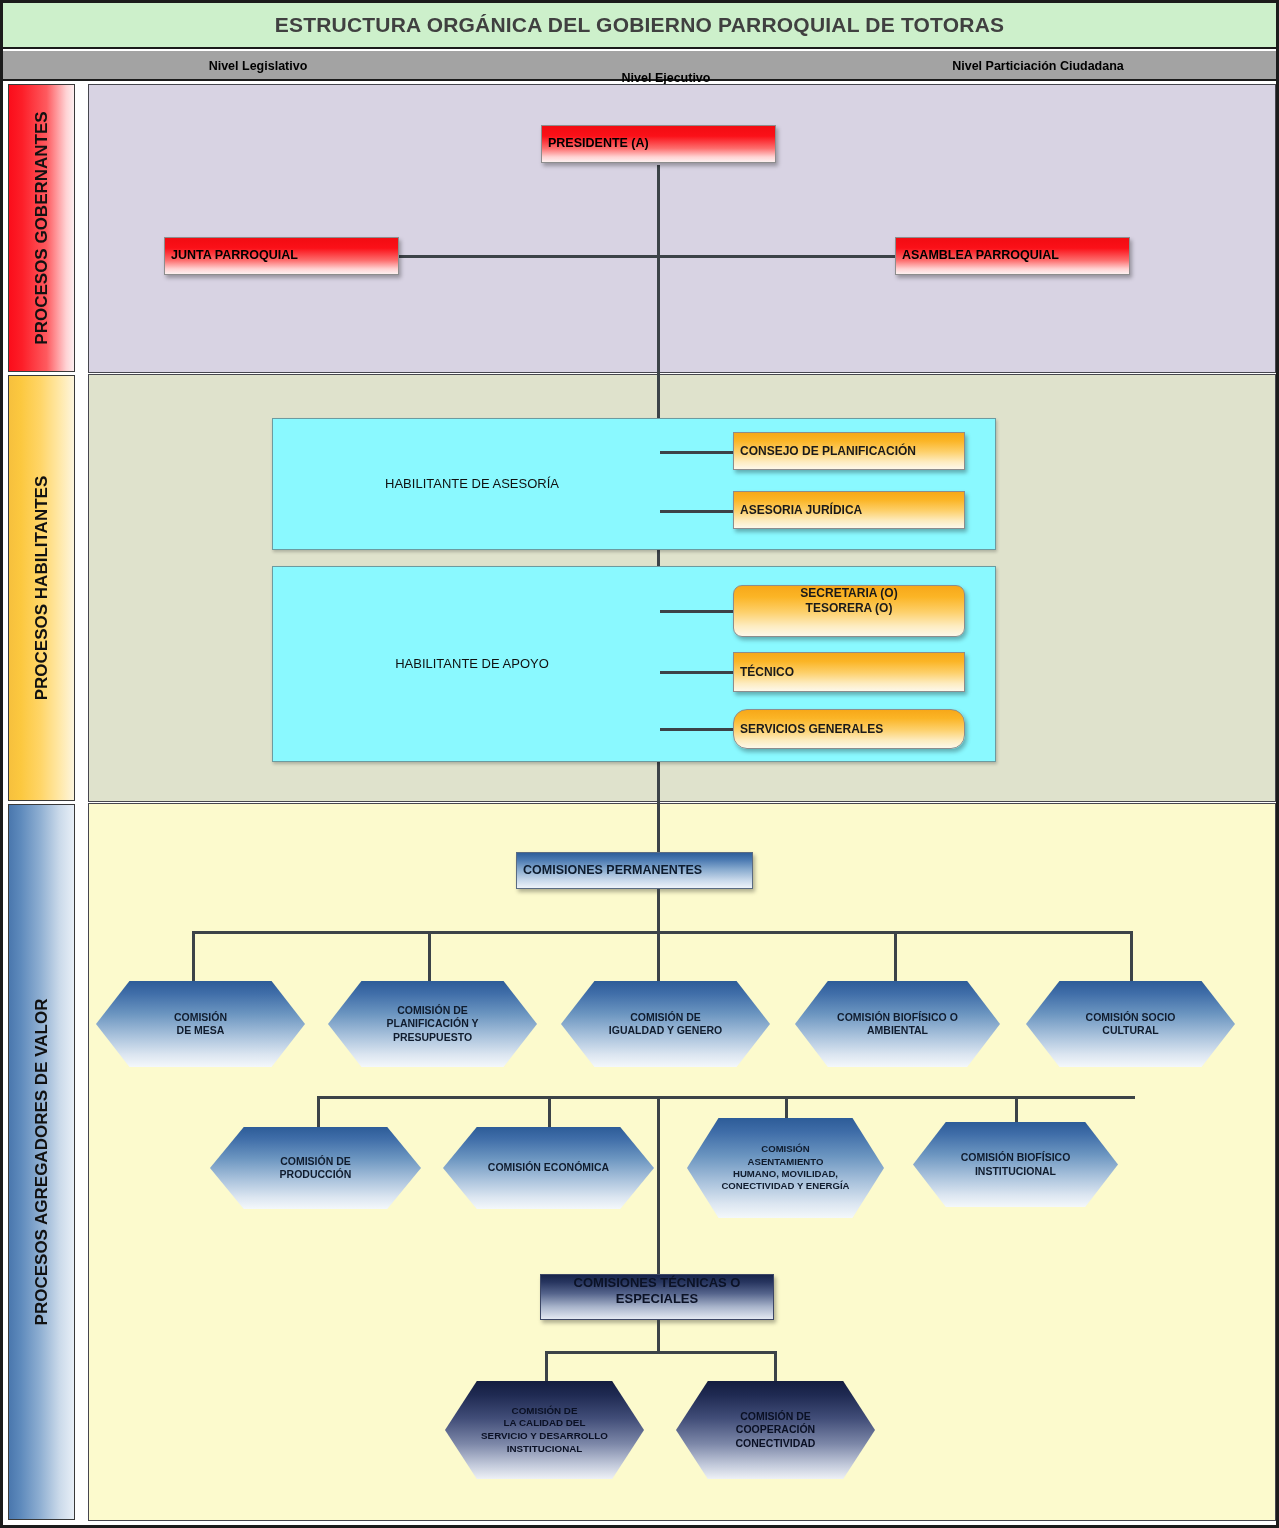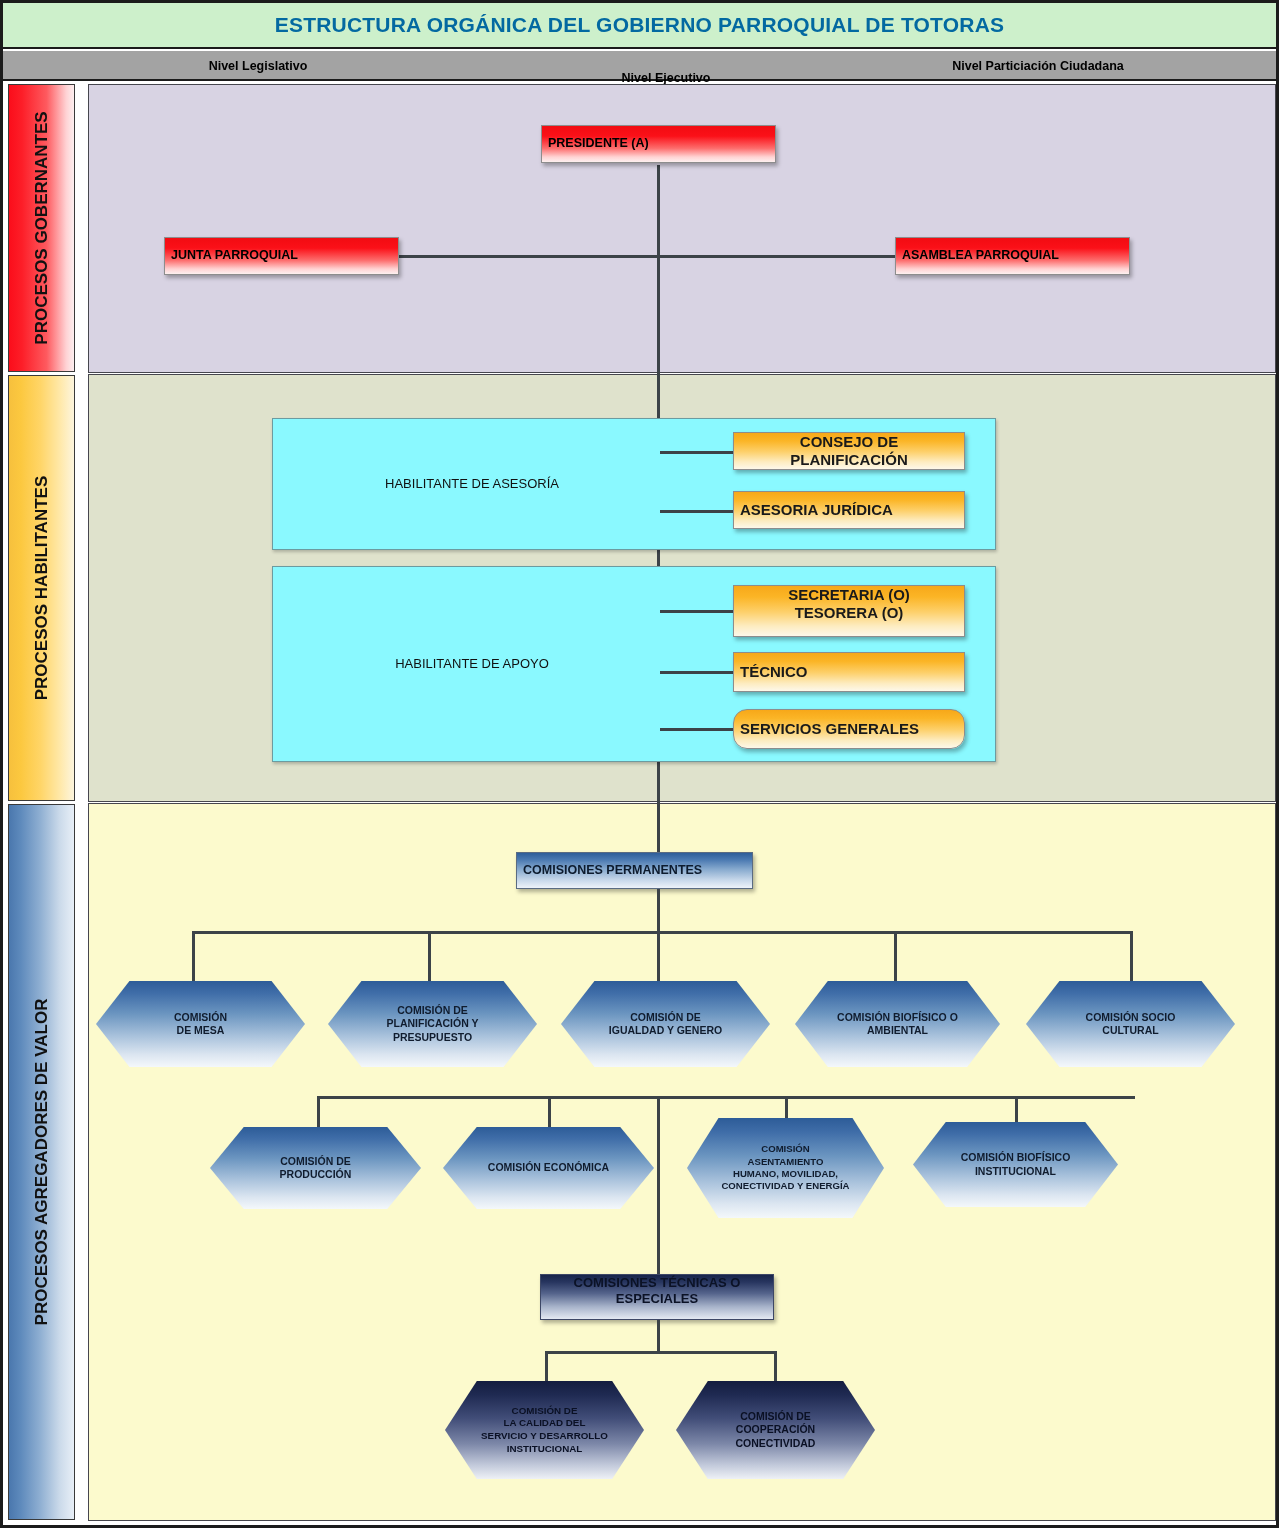--- a/index.html
+++ b/index.html
@@ -9,21 +9,21 @@
   #page{position:relative;width:1279px;height:1528px;overflow:hidden;background:#ffffff;}
 
   
   .outer-frame{position:absolute;left:0;top:0;width:1279px;height:1528px;
       border:3px solid #1b1b1b;box-sizing:border-box;}
 
   
   .title-bar{position:absolute;left:3px;top:3px;width:1273px;height:46px;
       background:#cdf0cb;border-bottom:2px solid #1b1b1b;box-sizing:border-box;
       display:flex;align-items:center;justify-content:center;}
-  .title-bar .title-txt{font-size:21px;font-weight:bold;color:#0369a1;letter-spacing:.2px;
+  .title-bar .title-txt{font-size:21px;font-weight:bold;color:#404040;letter-spacing:.2px;
       text-align:center;white-space:nowrap;}
 
   
   .levels-bar{position:absolute;left:3px;top:51px;width:1273px;height:30px;
       background:#a3a3a3;border-bottom:2px solid #1b1b1b;box-sizing:border-box;}
   .lvl{position:absolute;top:0;height:30px;display:flex;align-items:center;justify-content:center;
       font-size:12.5px;font-weight:bold;color:#000;white-space:nowrap;}
   .lvl.l1{left:20px;width:470px;}
   .lvl.l2{left:493px;width:340px;margin-top:12px;}
   .lvl.l3{left:830px;width:410px;}
@@ -54,21 +54,21 @@
 
   
   .node{position:absolute;box-sizing:border-box;display:flex;align-items:center;
       text-align:center;border:1px solid #8d8d8d;
       box-shadow:2px 3px 4px rgba(0,0,0,.30);}
   .node .lbl{line-height:1.22;padding:0 6px;}
 
   .red{background:linear-gradient(to bottom,#f20c12 0%,#fb1018 28%,#fd6d6d 62%,#ffd3d3 86%,#fdf0f0 100%);
       color:#000;font-size:12.5px;font-weight:bold;}
   .orange{background:linear-gradient(to bottom,#f7a819 0%,#fbb526 22%,#fdd06b 52%,#fdecc0 80%,#fdf8ea 100%);
-      color:#1a1a1a;font-size:15px;font-weight:bold;}
+      color:#1a1a1a;font-size:12px;font-weight:bold;}
   .cyan{background:#8af9ff;border:1px solid #6c9ba0;color:#111;font-size:13px;font-weight:normal;
       box-shadow:1px 2px 3px rgba(0,0,0,.22);}
   .blue-box{background:linear-gradient(to bottom,#2f5e99 0%,#4877b0 18%,#86a9ce 46%,#c5d6e9 76%,#eef3f9 100%);
       color:#0d1b2e;font-size:12.5px;font-weight:bold;border:1px solid #5a6b82;}
   .navy-box{background:linear-gradient(to bottom,#18244a 0%,#27355f 16%,#55648c 42%,#a7b3ca 72%,#e4e9f2 100%);
       color:#0b1226;font-size:13px;font-weight:bold;border:1px solid #3d4766;}
 
   
   .hex{position:absolute;display:flex;align-items:center;justify-content:center;
       text-align:center;
@@ -137,21 +137,21 @@
     <span class="lbl">ASESORIA JURÍDICA</span>
   </div>
 
   <div class="node cyan" style="left:272px;top:566px;width:724px;height:196px;justify-content:flex-start;">
     <span class="lbl" style="width:386px;text-align:center;">HABILITANTE DE APOYO</span>
   </div>
   <div class="ln h" style="left:660px;top:610px;width:74px;"></div>
   <div class="ln h" style="left:660px;top:671px;width:74px;"></div>
   <div class="ln h" style="left:660px;top:728px;width:74px;"></div>
 
-  <div class="node orange" style="left:733px;top:585px;width:232px;height:52px;flex-direction:column;">
+  <div class="node orange" style="left:733px;top:585px;width:232px;height:52px;flex-direction:column;border-radius:9px;">
     <span class="lbl">SECRETARIA (O)</span>
     <span class="lbl">TESORERA (O)</span>
   </div>
   <div class="node orange" style="left:733px;top:652px;width:232px;height:40px;">
     <span class="lbl">TÉCNICO</span>
   </div>
   <div class="node orange" style="left:733px;top:709px;width:232px;height:40px;border-radius:14px;">
     <span class="lbl">SERVICIOS GENERALES</span>
   </div>
 

